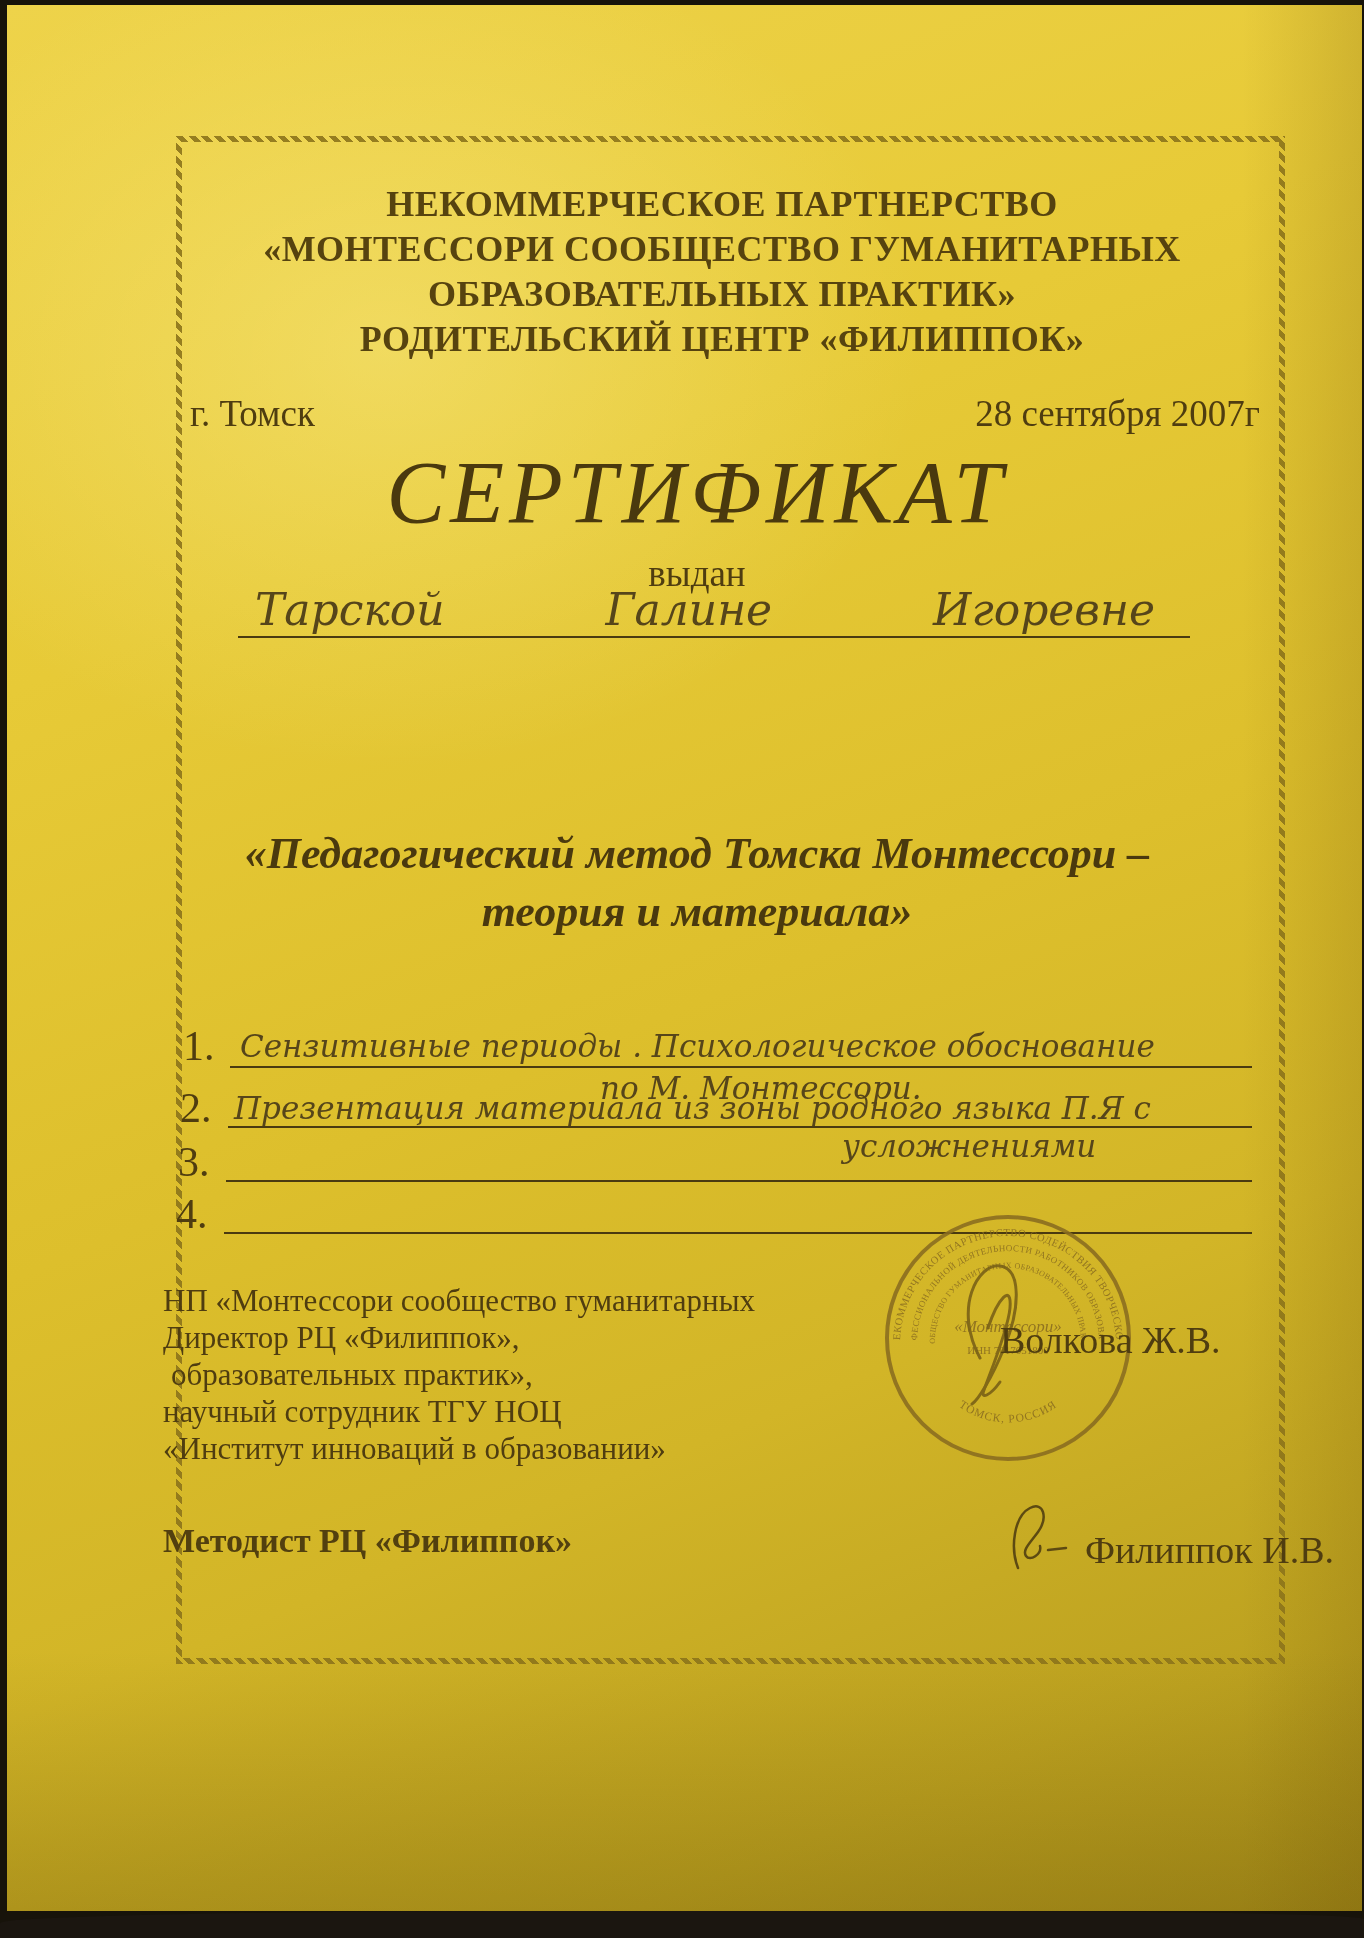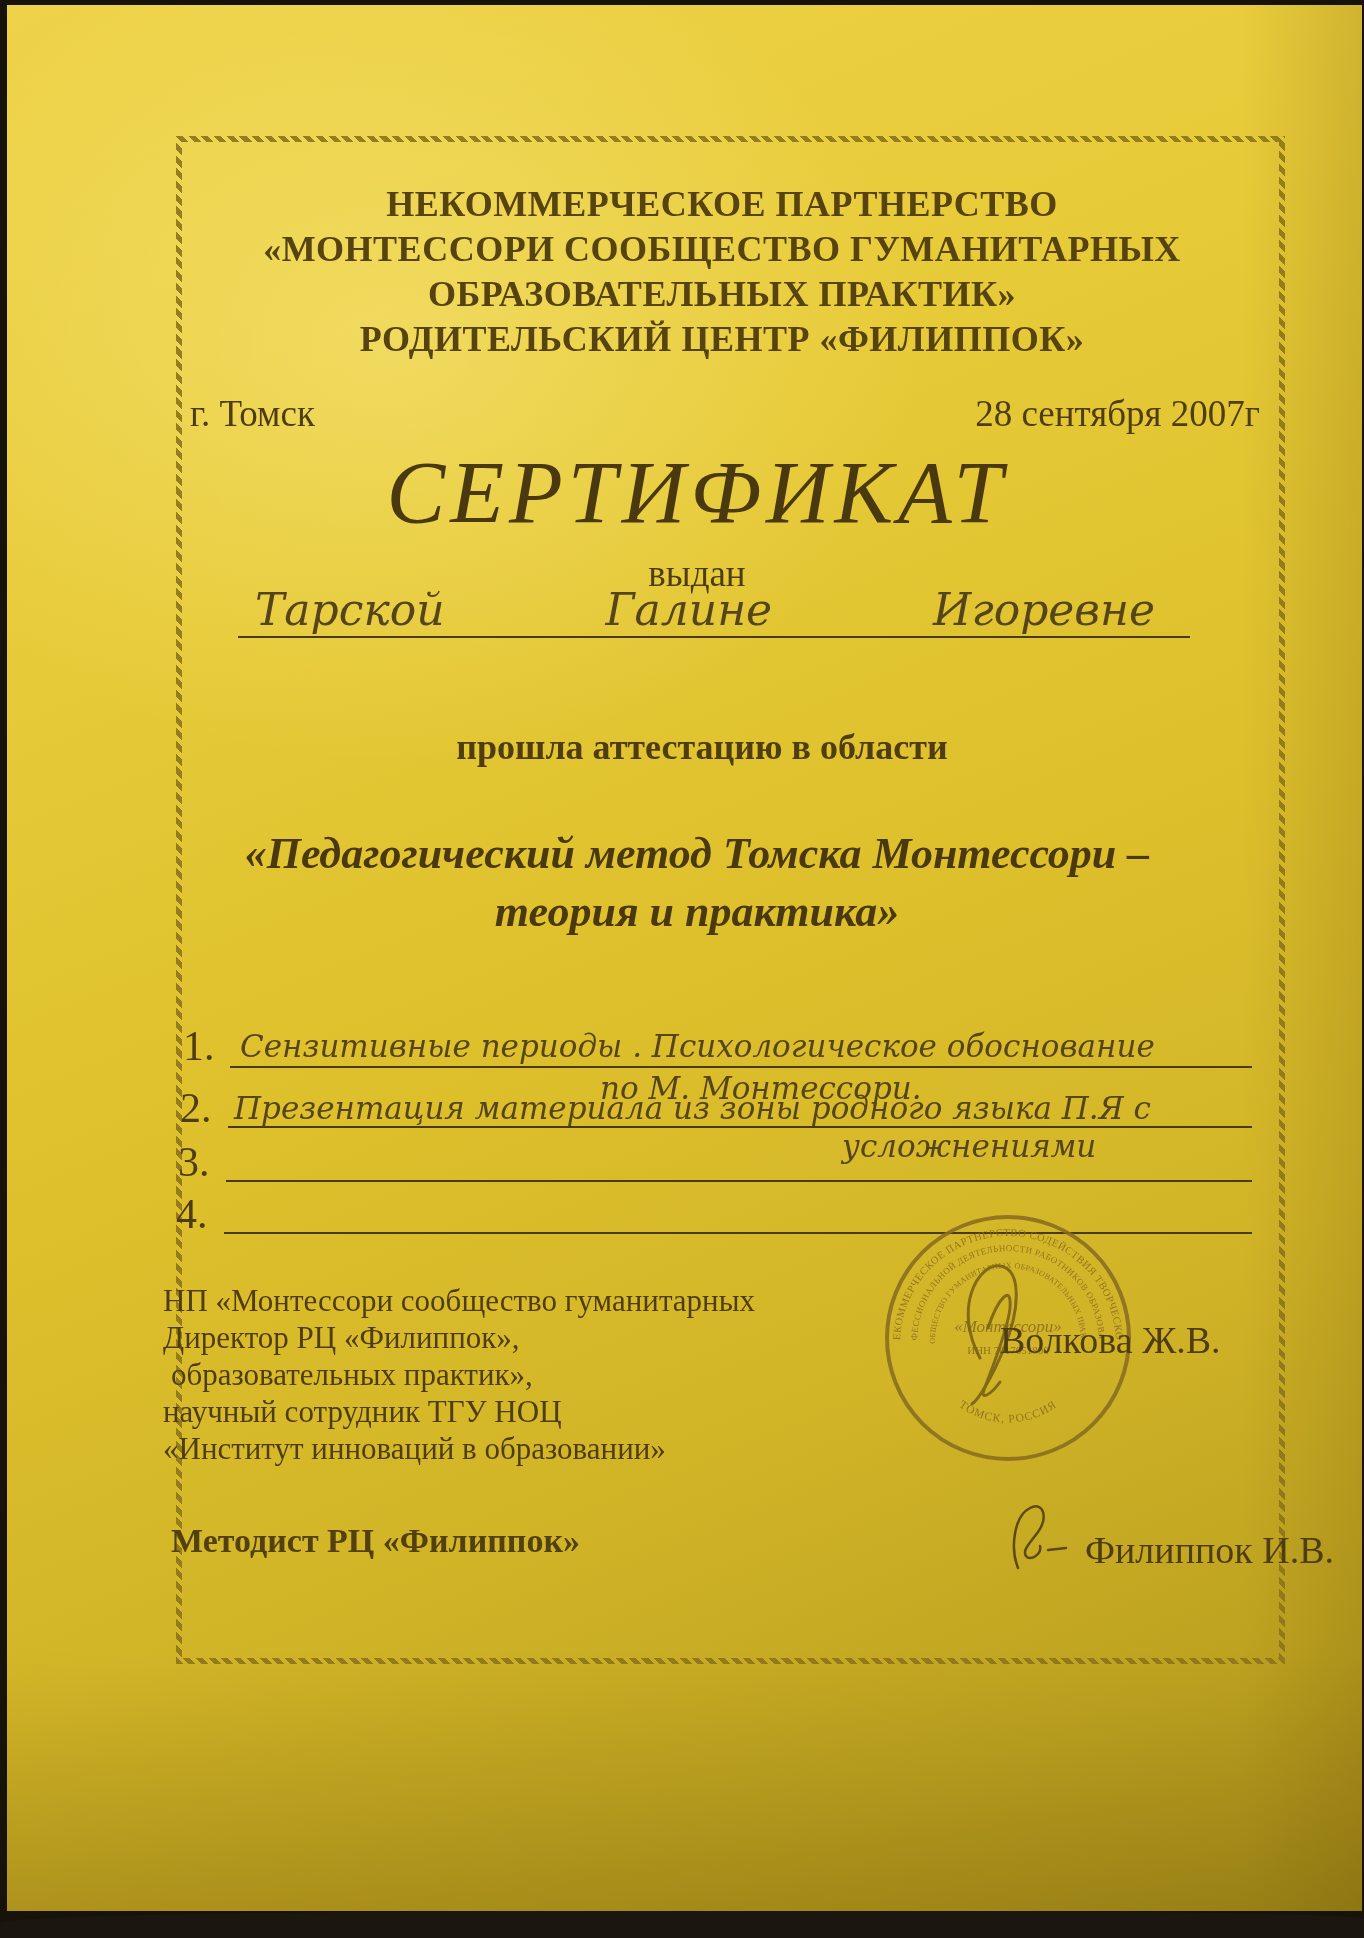--- a/index.html
+++ b/index.html
@@ -45,21 +45,21 @@
   .name-row{left:255px;top:584px;width:900px;display:flex;justify-content:space-between;
     font-size:44px;align-items:center;}
   .rule{position:absolute;height:2px;background:#4a3a10;}
   .body-line{left:140px;right:100px;text-align:center;font-weight:bold;font-size:36px;color:#4f3d10;}
   .program{left:140px;right:110px;text-align:center;font-weight:bold;font-style:italic;
     font-size:44px;color:#4a390e;}
   .topics-label{left:163px;top:932px;font-size:45px;color:#4f3d10;}
   .topic-num{font-size:42px;color:#4f3d10;}
   .topic-text{font-size:31px;white-space:nowrap;}
   .sig-block{left:163px;top:1282px;font-size:31px;line-height:37px;color:#4f3d10;}
-  .methodist{left:163px;top:1522px;font-size:34px;font-weight:bold;color:#52400f;margin-left:8px;}
+  .methodist{left:163px;top:1522px;font-size:34px;font-weight:bold;color:#52400f;}
   .sig-name{font-size:38px;color:#4f3d10;}
   .stamp-wrap{left:878px;top:1208px;width:260px;height:260px;opacity:0.88;}
   svg text{font-family:"Liberation Serif", serif;}
 </style>
 </head>
 <body>
 
 <div id="scene">
   <div class="paper">
     <div class="paper-shade-right"></div>
@@ -81,24 +81,23 @@
   <div class="abs cert-title">СЕРТИФИКАТ</div>
   <div class="abs issued">выдан</div>
 
   <div class="abs name-row hand">
     <span>Тарской</span>
     <span>Галине</span>
     <span>Игоревне</span>
   </div>
   <div class="rule" style="left:238px;top:636px;width:952px;"></div>
 
-  <div class="abs body-line" style="top:726px;">прошла аттестацию в области</div>
 
   <div class="abs program" style="top:828px;">«Педагогический метод Томска Монтессори –</div>
-  <div class="abs program" style="top:886px;">теория и практика»</div>
+  <div class="abs program" style="top:886px;">теория и материала»</div>
 
 
   <div class="abs topic-num" style="left:183px;top:1022px;">1.</div>
   <div class="abs topic-text hand" style="left:240px;top:1028px;">Сензитивные  периоды . Психологическое обоснование</div>
   <div class="rule" style="left:230px;top:1066px;width:1022px;"></div>
   <div class="abs topic-text hand" style="left:600px;top:1070px;">по М. Монтессори.</div>
 
   <div class="abs topic-num" style="left:180px;top:1084px;">2.</div>
   <div class="abs topic-text hand" style="left:234px;top:1090px;">Презентация  материала  из зоны  родного  языка  П.Я с</div>
   <div class="rule" style="left:228px;top:1126px;width:1024px;"></div>

